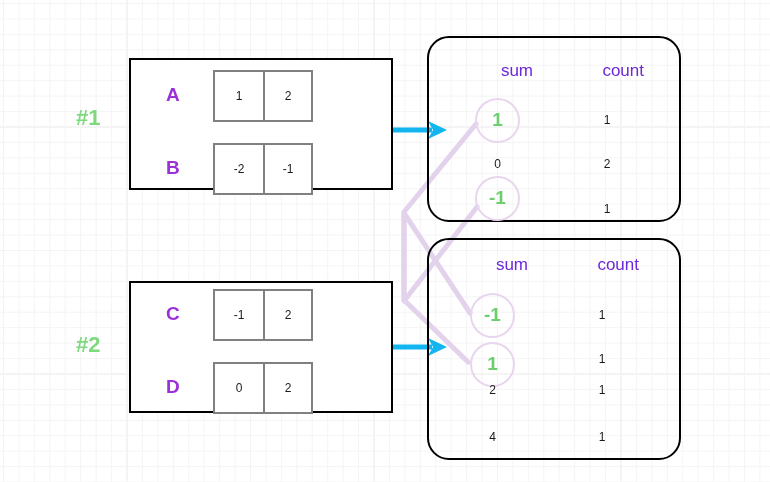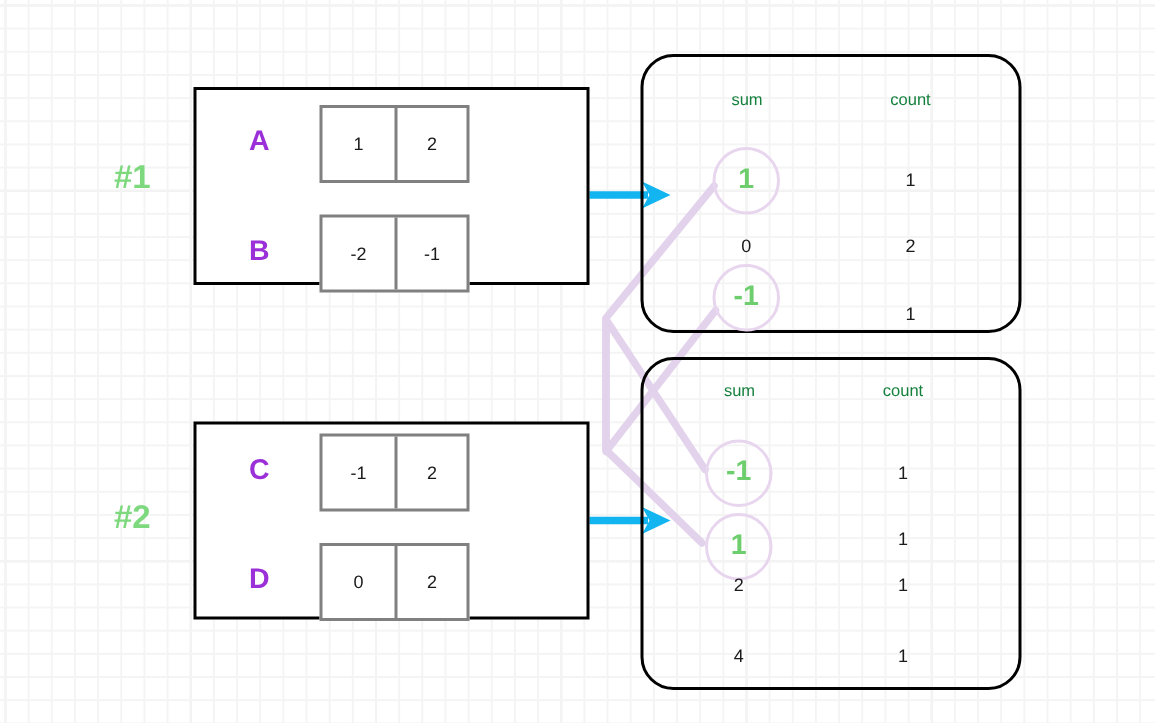--- a/index.html
+++ b/index.html
@@ -85,25 +85,25 @@
   
   .agg-box {
     border: 2px solid #000000;
     border-radius: 22px;
     background: transparent;
     box-sizing: border-box;
   }
 
   
   .agg-header {
-    color: #15803d;
-    font-size: 11px;
-    font-family: "Liberation Sans", sans-serif;
-    white-space: nowrap;
-    text-align: center;
+    color: #6d28d9;
+    font-size: 17px;
+    font-family: "Liberation Sans", sans-serif;
+    white-space: nowrap;
+    text-align: right;
   }
   .agg-value {
     font-size: 12px;
     color: #1a1a1a;
     font-family: "Liberation Sans", sans-serif;
     text-align: center;
     white-space: nowrap;
   }
   .agg-value.highlight {
     color: #6ece6e;

